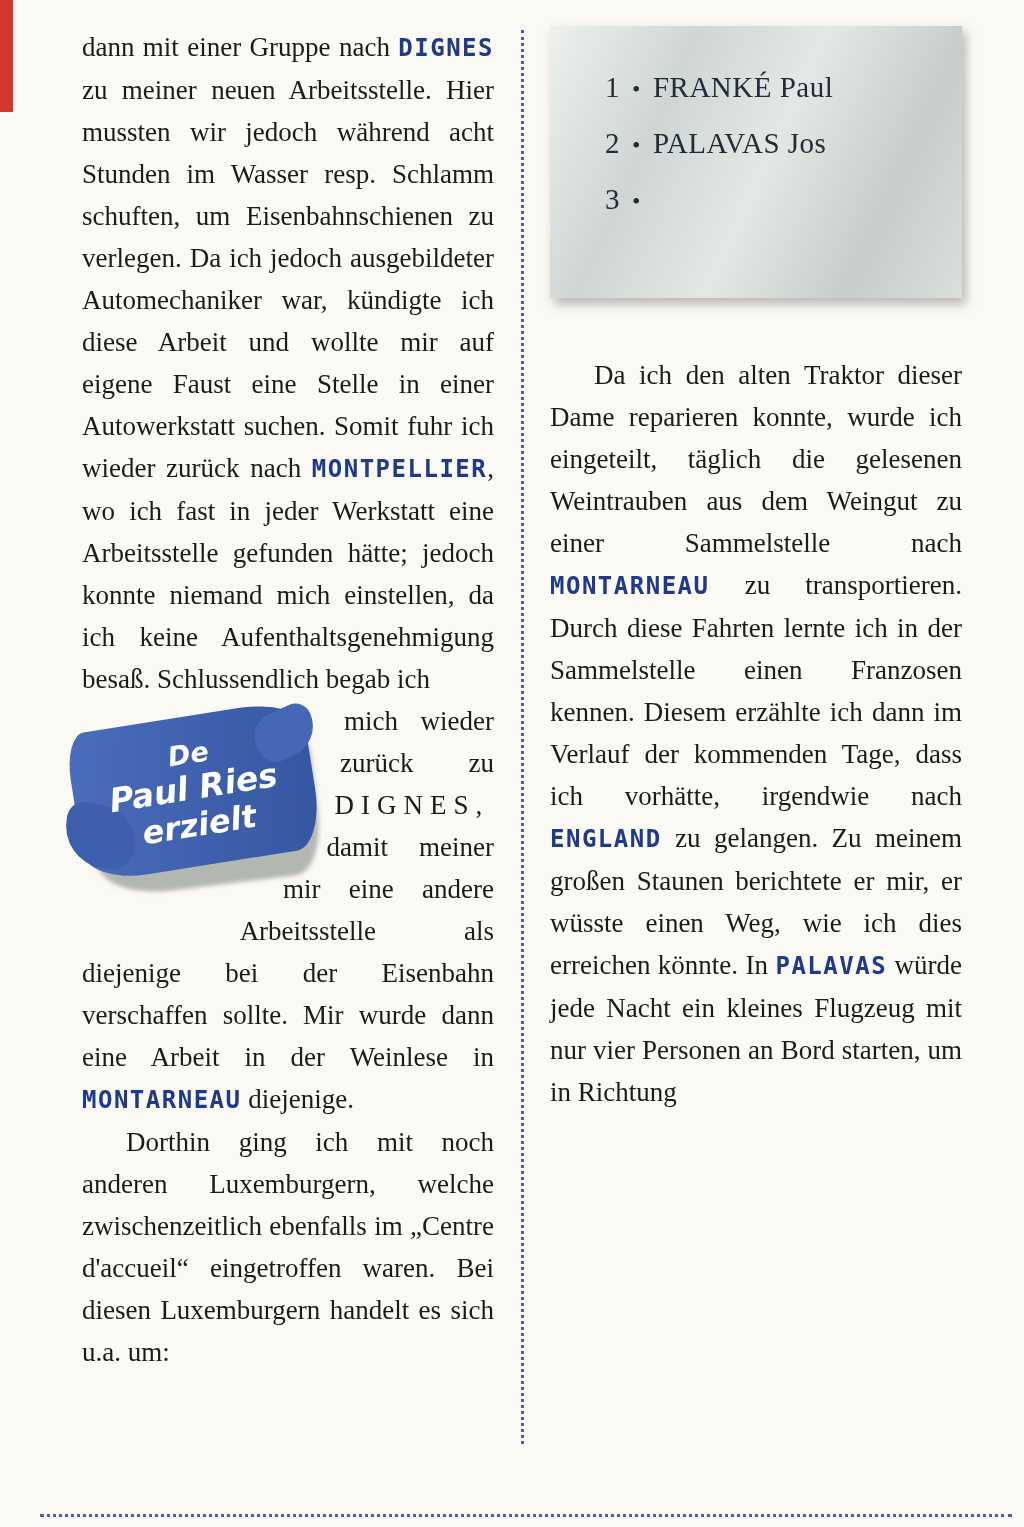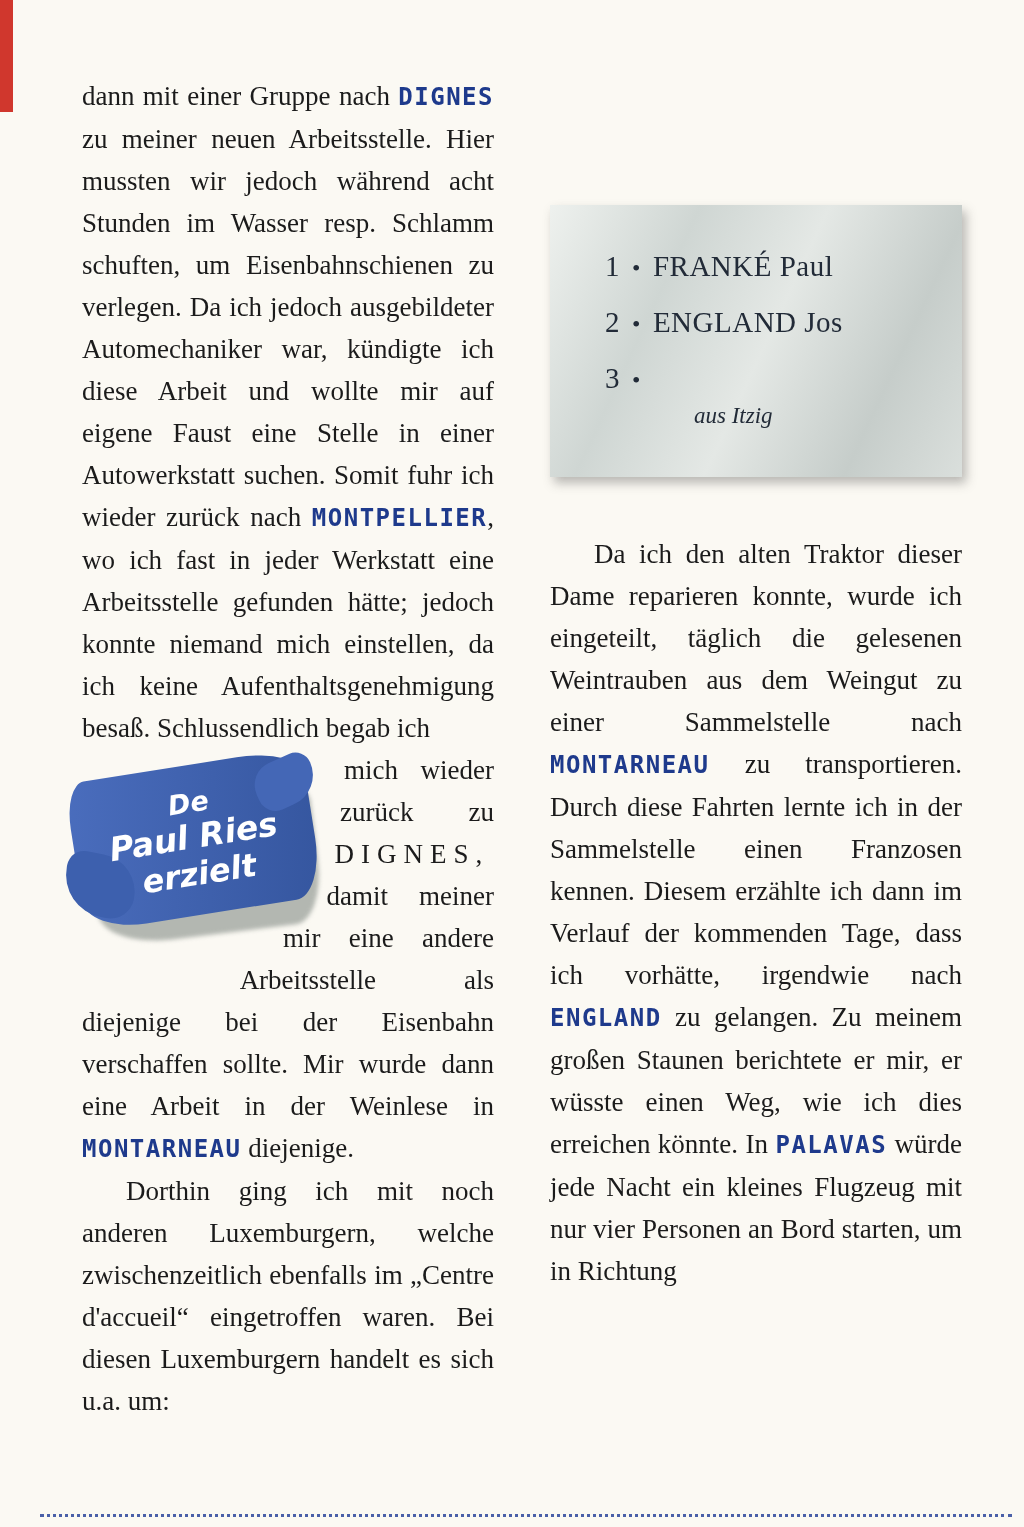--- a/index.html
+++ b/index.html
@@ -22,21 +22,20 @@
     width: 13px;
     height: 112px;
     background: var(--red, #d0372d);
   }
 
   .page {
     display: flex;
     padding: 26px 26px 0 82px;
     height: 1470px;
     box-sizing: border-box;
-    align-items: center;
   }
 
   .col-left  { flex: 0 0 412px; width: 412px; }
   .col-right { flex: 0 0 412px; width: 412px; }
 
   .divider {
     flex: 0 0 0px;
     width: 0;
     border-left: 3px dotted var(--dots, #4a60a8);
     margin: 4px 26px 26px 27px;
@@ -195,27 +194,26 @@
 
     <div class="panel">
       <div class="panel-item">
         <span class="panel-num">1</span>
         <span class="panel-bullet">•</span>
         <span class="panel-name">FRANKÉ Paul</span>
       </div>
       <div class="panel-item">
         <span class="panel-num">2</span>
         <span class="panel-bullet">•</span>
-        <span class="panel-name">ENGLAND Jos</span>
+        <span class="panel-name">PALAVAS Jos</span>
       </div>
       <div class="panel-item">
         <span class="panel-num">3</span>
         <span class="panel-bullet">•</span>
       </div>
-      <div class="panel-note">aus Itzig</div>
     </div>
 
 
     <div class="para indent">
       <span class="runs"><span>Da ich den alten Traktor dieser Dame reparieren konnte, wurde ich eingeteilt, täglich die gelesenen Weintrauben aus dem Weingut zu einer Sammelstelle nach </span><span class="place">MONTARNEAU</span><span> zu transportieren. Durch diese Fahrten lernte ich in der Sammelstelle einen Franzosen kennen. Diesem erzählte ich dann im Verlauf der kommenden Tage, dass ich vorhätte, irgendwie nach </span><span class="place">ENGLAND</span><span> zu gelangen. Zu meinem großen Staunen berichtete er mir, er wüsste einen Weg, wie ich dies erreichen könnte. In </span><span class="place">PALAVAS</span><span> würde jede Nacht ein kleines Flugzeug mit nur vier Personen an Bord starten, um in Richtung</span></span>
     </div>
 
   </div>
 
 </div>

